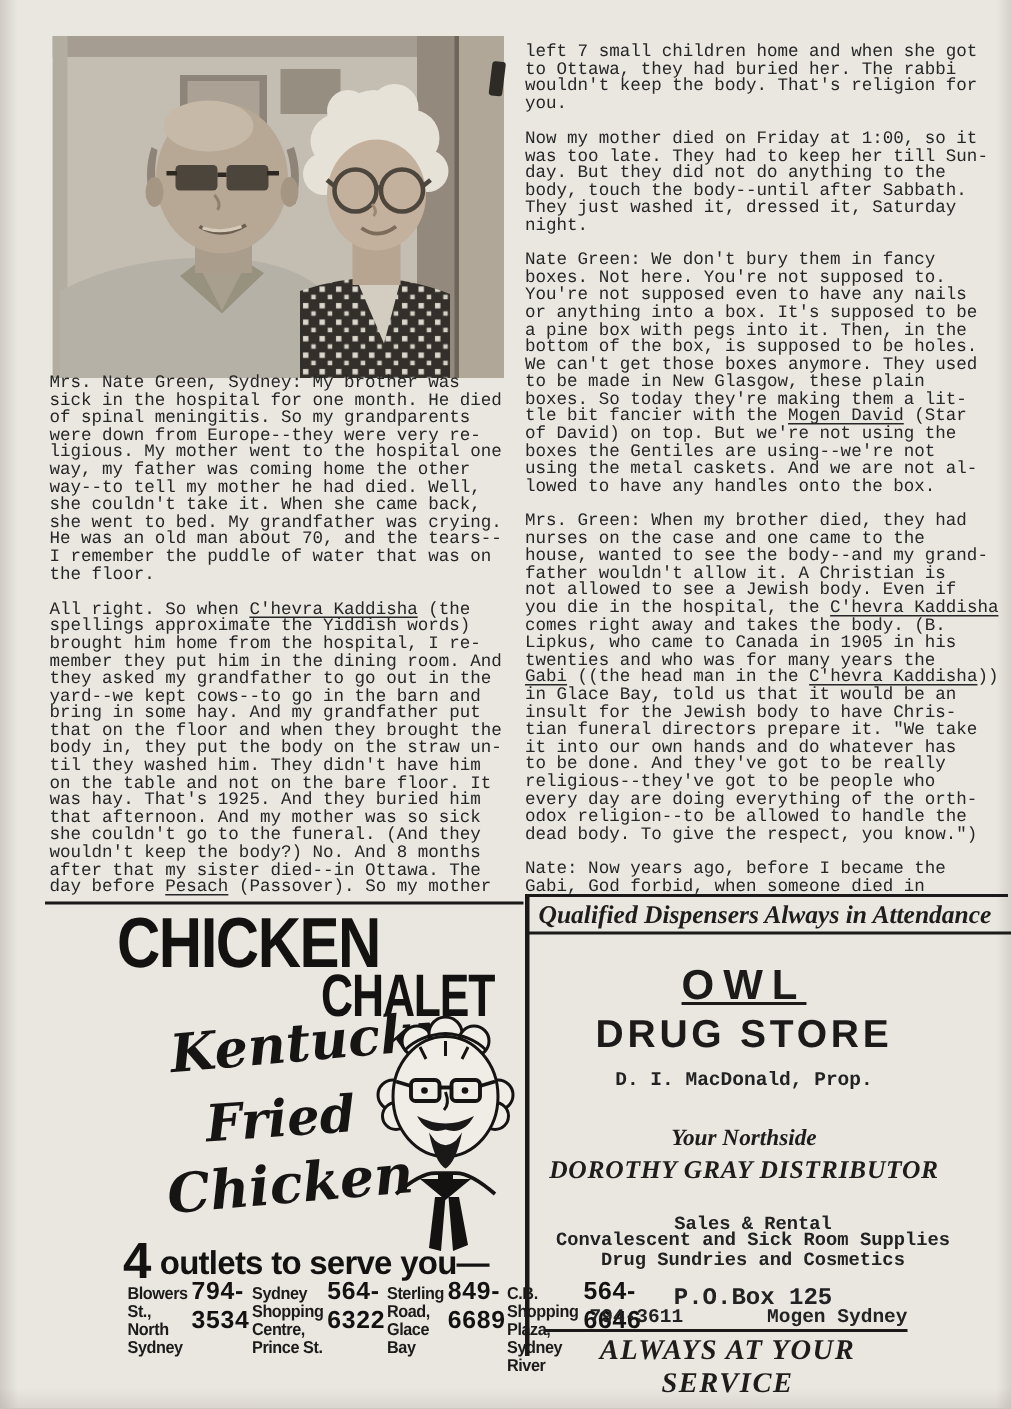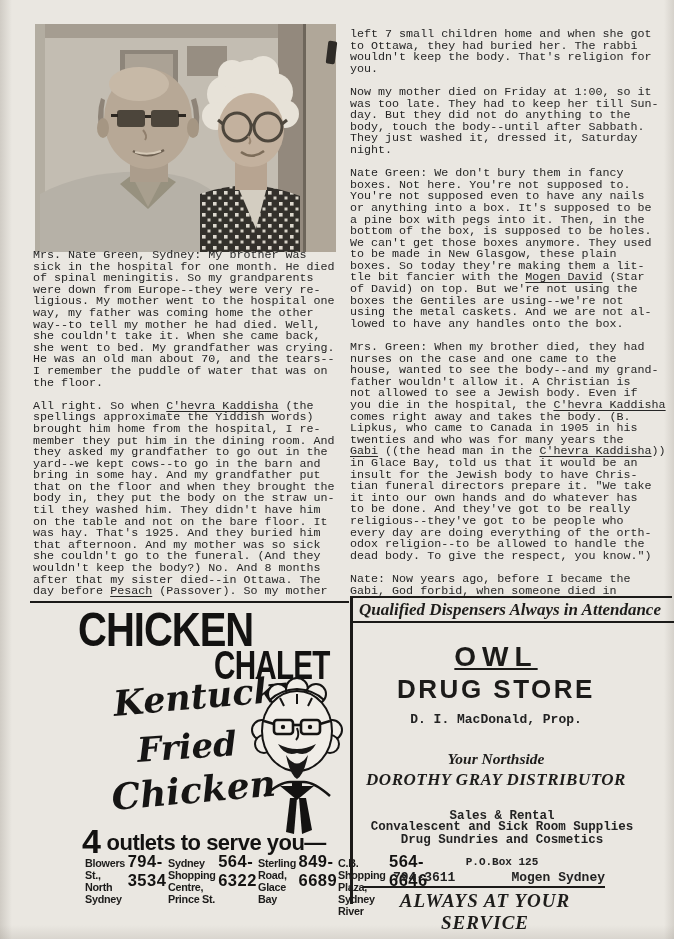--- a/index.html
+++ b/index.html
@@ -269,21 +269,21 @@
     <div class="abs center" style="left:360px;top:674px;width:272px;font-size:26px;font-weight:bold;letter-spacing:2.5px;color:#1c1b19;">DRUG STORE</div>
     <div class="abs center monob" style="left:360px;top:712px;width:272px;font-size:13px;">D. I. MacDonald, Prop.</div>
 
     <div class="abs center serif" style="left:360px;top:750px;width:272px;font-size:15.5px;font-weight:bold;">Your Northside</div>
     <div class="abs center serif" style="left:360px;top:770px;width:272px;font-size:17px;font-weight:600;letter-spacing:.5px;">DOROTHY GRAY DISTRIBUTOR</div>
 
     <div class="abs center monob" style="left:352px;top:796px;width:300px;font-size:12.5px;margin-top:24px;">Convalescent and Sick Room Supplies</div>
     <div class="abs center monob" style="left:352px;top:809px;width:300px;font-size:12.5px;">Sales &amp; Rental</div>
     <div class="abs center monob" style="left:352px;top:833px;width:300px;font-size:12.5px;">Drug Sundries and Cosmetics</div>
 
-    <div class="abs center monob" style="left:352px;top:856px;width:300px;font-size:11px;">P.O.Box 125</div>
+    <div class="abs center monob" style="left:352px;top:856px;width:300px;font-size:16px;">P.O.Box 125</div>
     <div class="abs monob" style="left:393px;top:870px;width:212px;font-size:13px;display:flex;justify-content:space-between;">
       <span>794-3611</span>
       <span>Mogen Sydney</span>
     </div>
 
     <div class="abs rule" style="left:363px;top:886px;width:242px;height:2px;"></div>
     <div class="abs center serif" style="left:356px;top:890px;width:258px;font-size:19px;font-weight:bold;letter-spacing:1px;">ALWAYS AT YOUR SERVICE</div>
   </div>
 
 </div>

